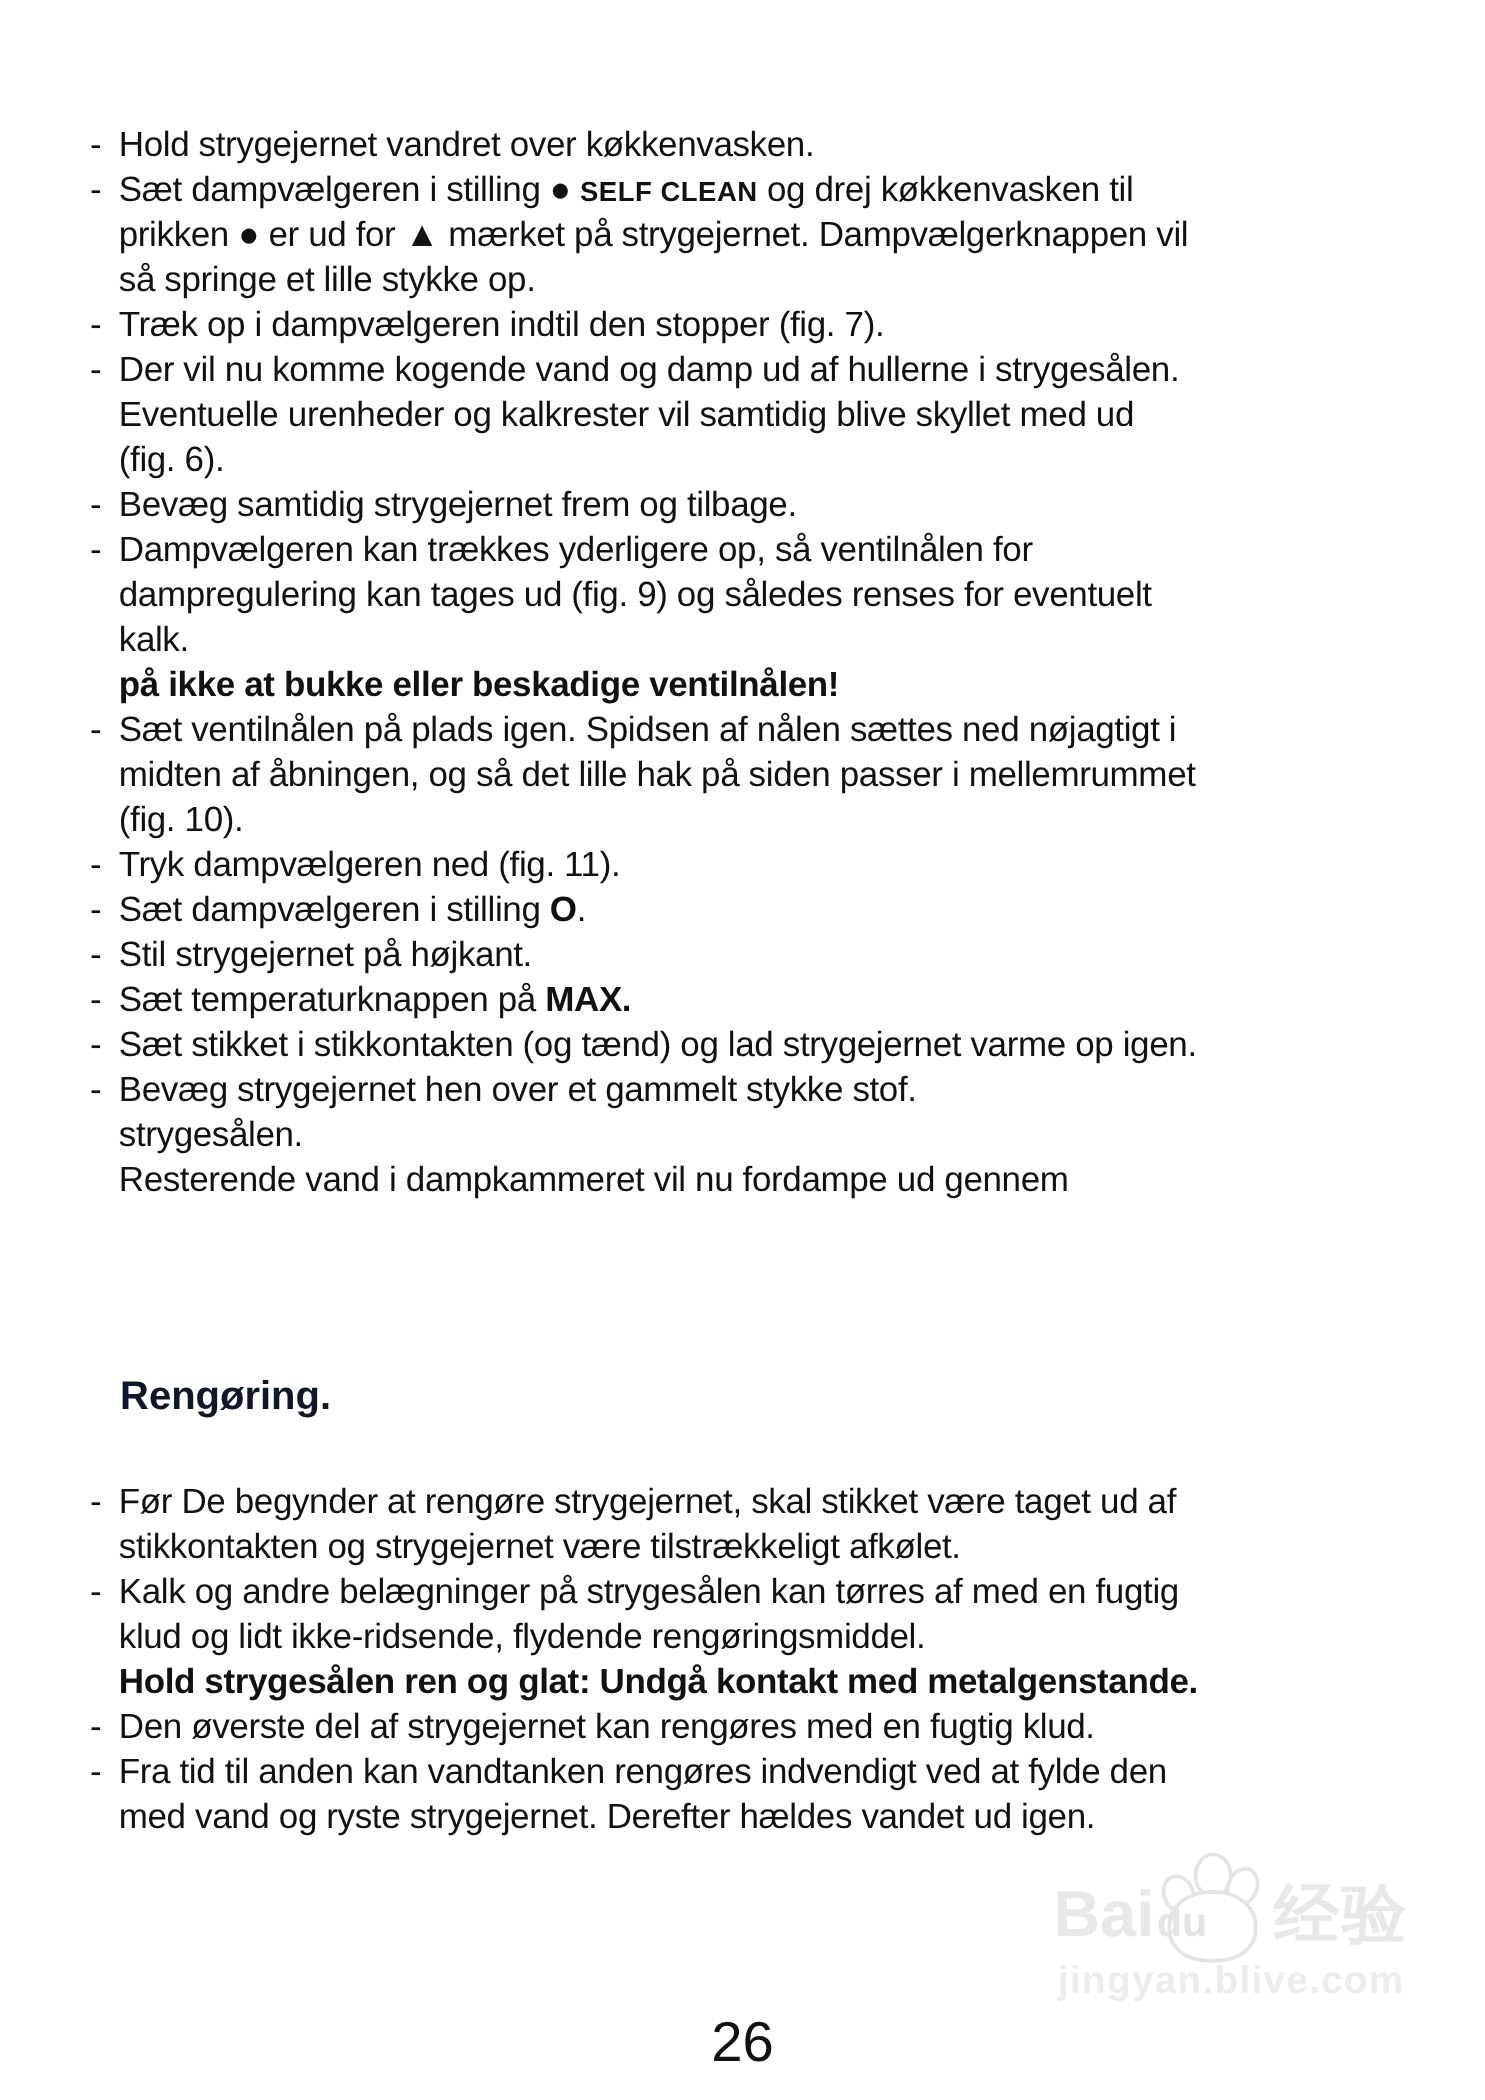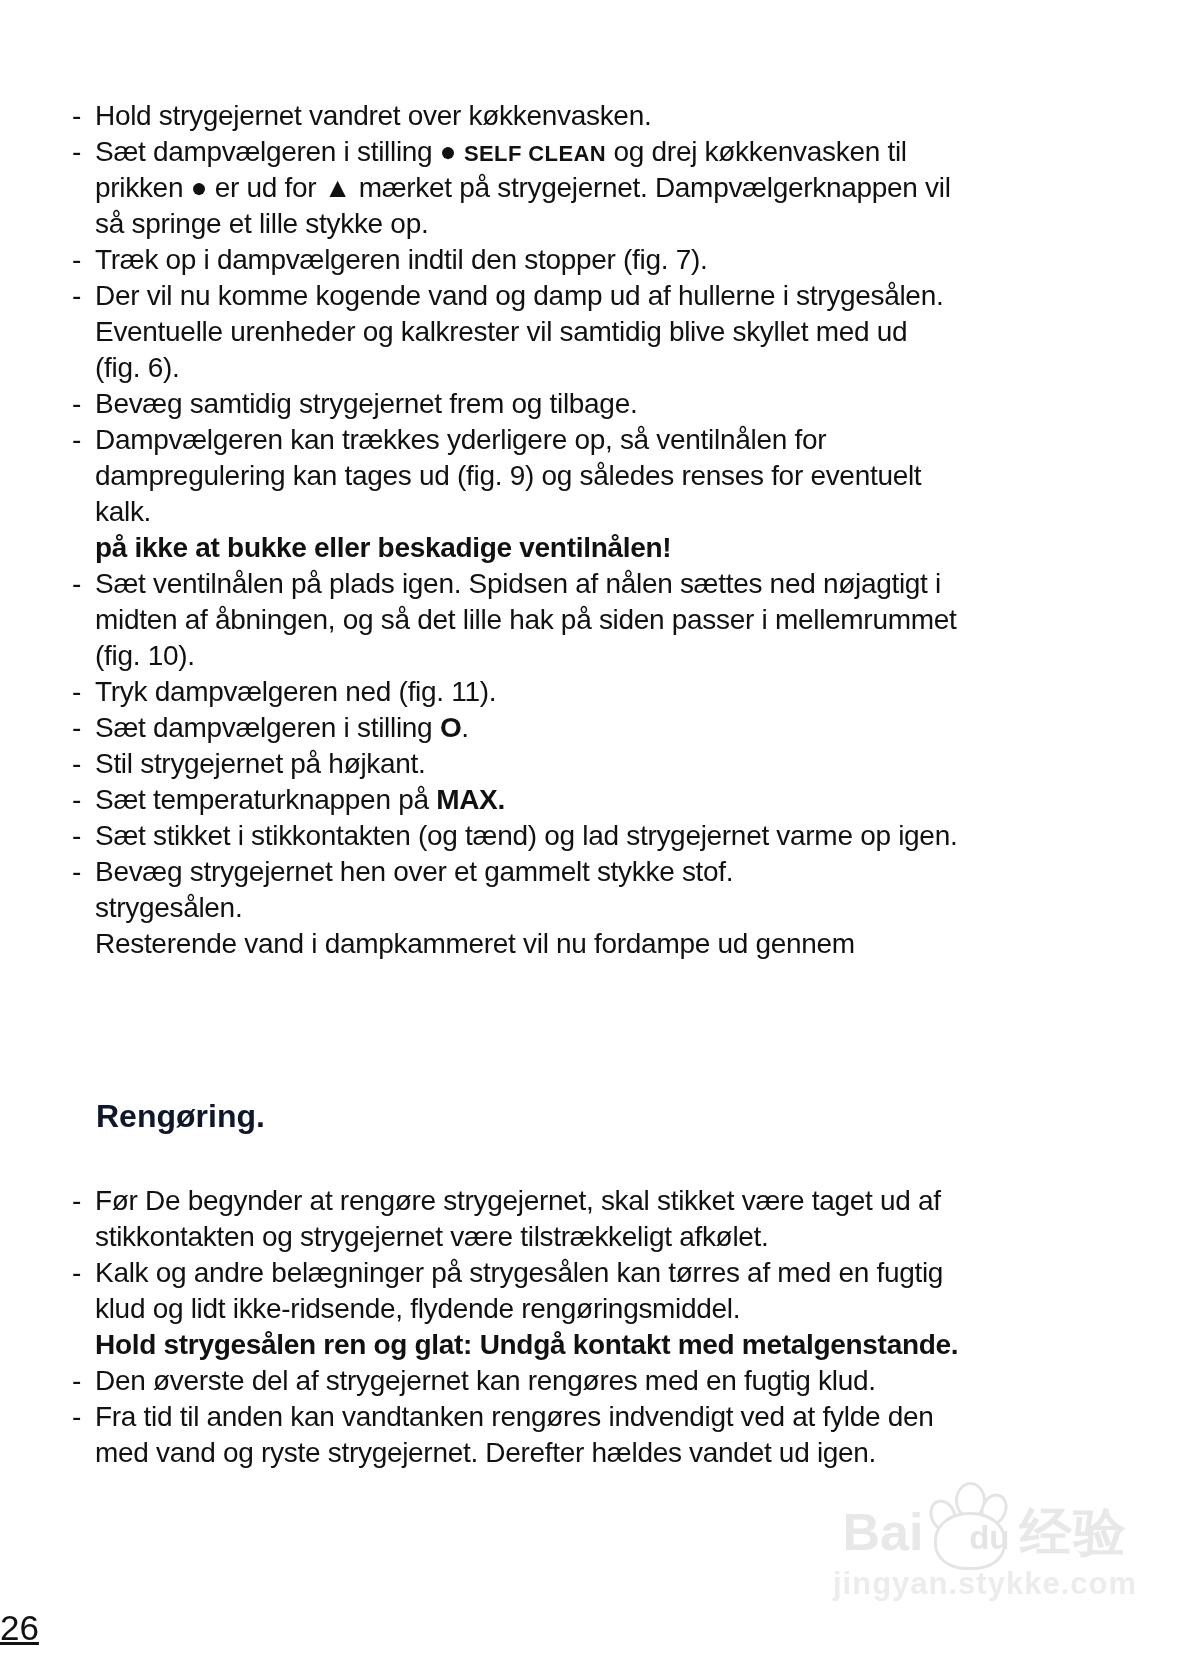--- a/index.html
+++ b/index.html
@@ -47,29 +47,29 @@
   .t1{width:20px;height:27px;left:5px;top:17px;transform:rotate(-22deg);}
   .t2{width:25px;height:31px;left:30px;top:0px;}
   .t3{width:20px;height:27px;right:6px;top:11px;transform:rotate(22deg);}
   .palm{
     position:absolute;left:9px;top:30px;width:66px;height:52px;
     background:#ffffff;border:3px solid #e4e4e4;
     border-radius:48% 48% 44% 44%;
   }
   .wm-du{
     position:absolute;left:0;right:4px;top:36px;
-    font-size:33px;line-height:40px;color:#e4e4e4;text-align:right;
+    font-size:33px;line-height:40px;color:#e4e4e4;text-align:left;
   }
   .wm-url{
     margin-top:2px;font-size:31px;line-height:36px;
     color:#ececec;letter-spacing:1px;
   }
   .page-number{
     position:absolute;left:0;top:1608px;width:100%;
-    text-align:left;font-size:35px;color:#111111;text-decoration:underline;
+    text-align:center;font-size:45px;color:#111111;
   }
 </style>
 </head>
 <body>
 
 <div class="page">
 
   <div class="body-text" id="section1">
       <div class="line"><span class="dash">-</span><span>Hold strygejernet vandret over køkkenvasken.</span></div>
       <div class="line"><span class="dash">-</span><span>Sæt dampvælgeren i stilling ● </span><span class="sc">SELF CLEAN</span><span> og drej køkkenvasken til</span></div>
@@ -115,18 +115,18 @@
       <span class="wm-bai">Bai</span>
       <span class="wm-paw">
         <span class="toe t1"></span>
         <span class="toe t2"></span>
         <span class="toe t3"></span>
         <span class="palm"></span>
         <span class="wm-du">du</span>
       </span>
       <span class="wm-cn">经验</span>
     </div>
-    <div class="wm-url">jingyan.stykke.com</div>
+    <div class="wm-url">jingyan.blive.com</div>
   </div>
 
   <div class="page-number">26</div>
 
 </div>
 
 </body></html>

